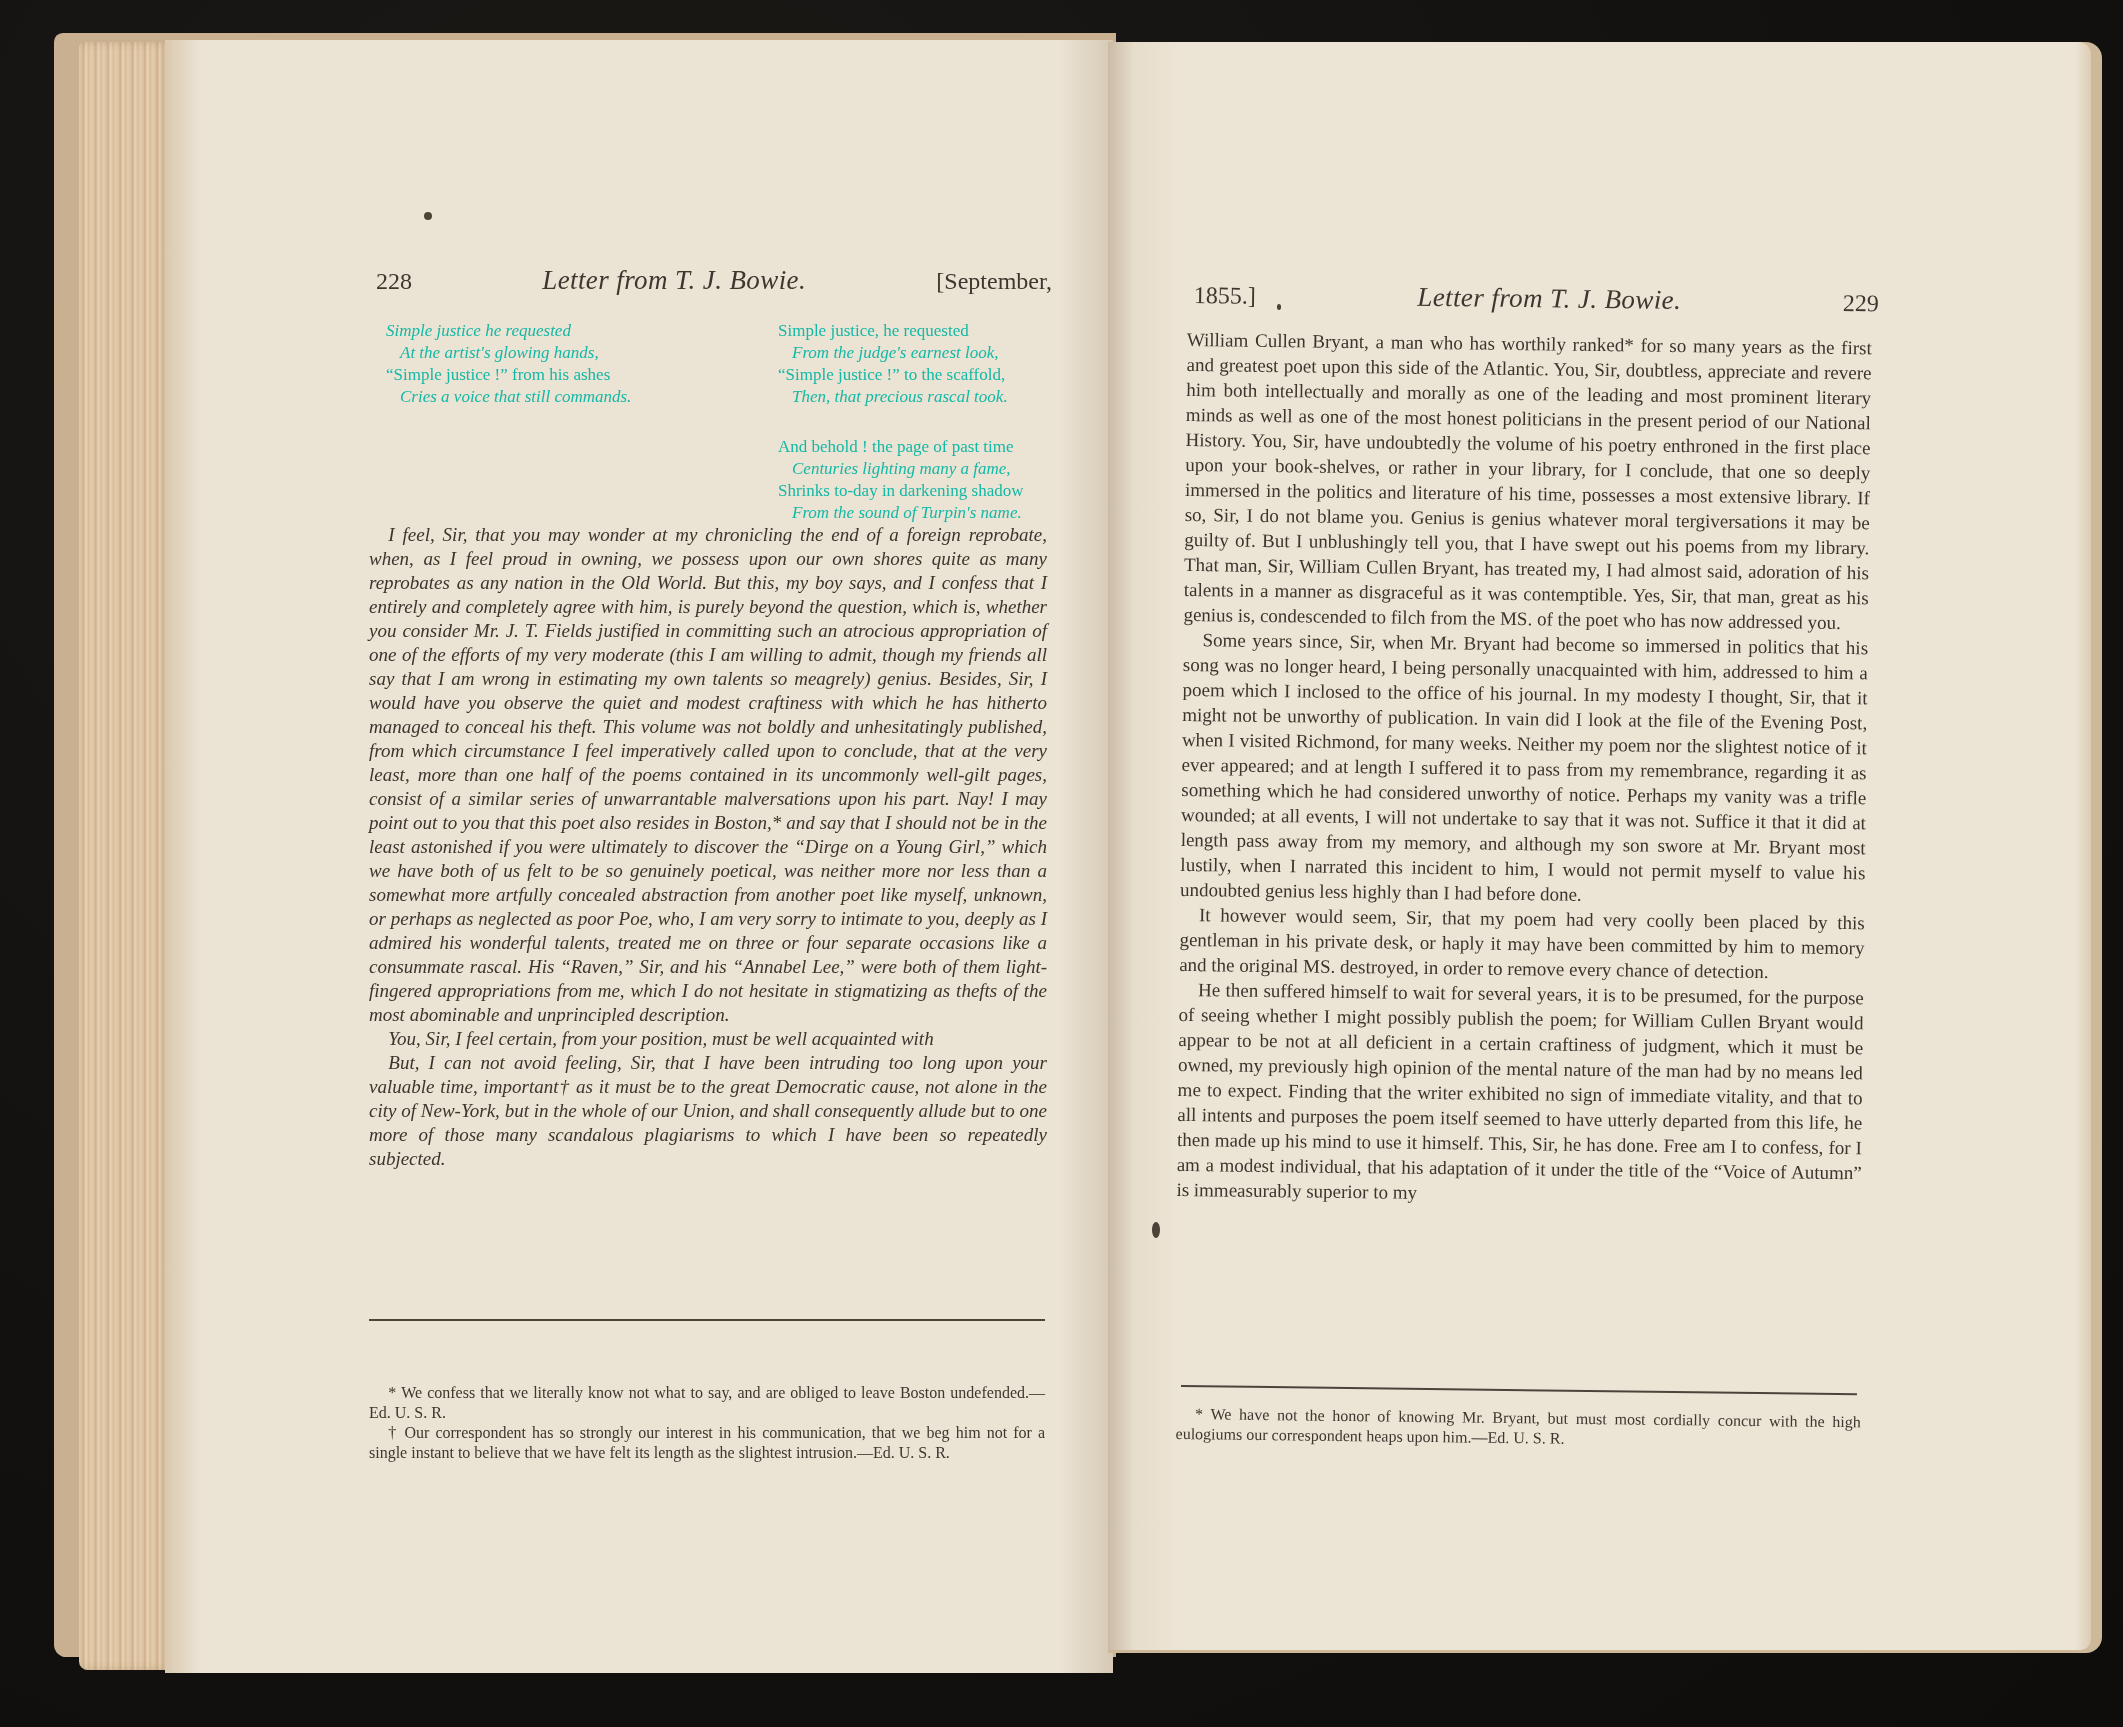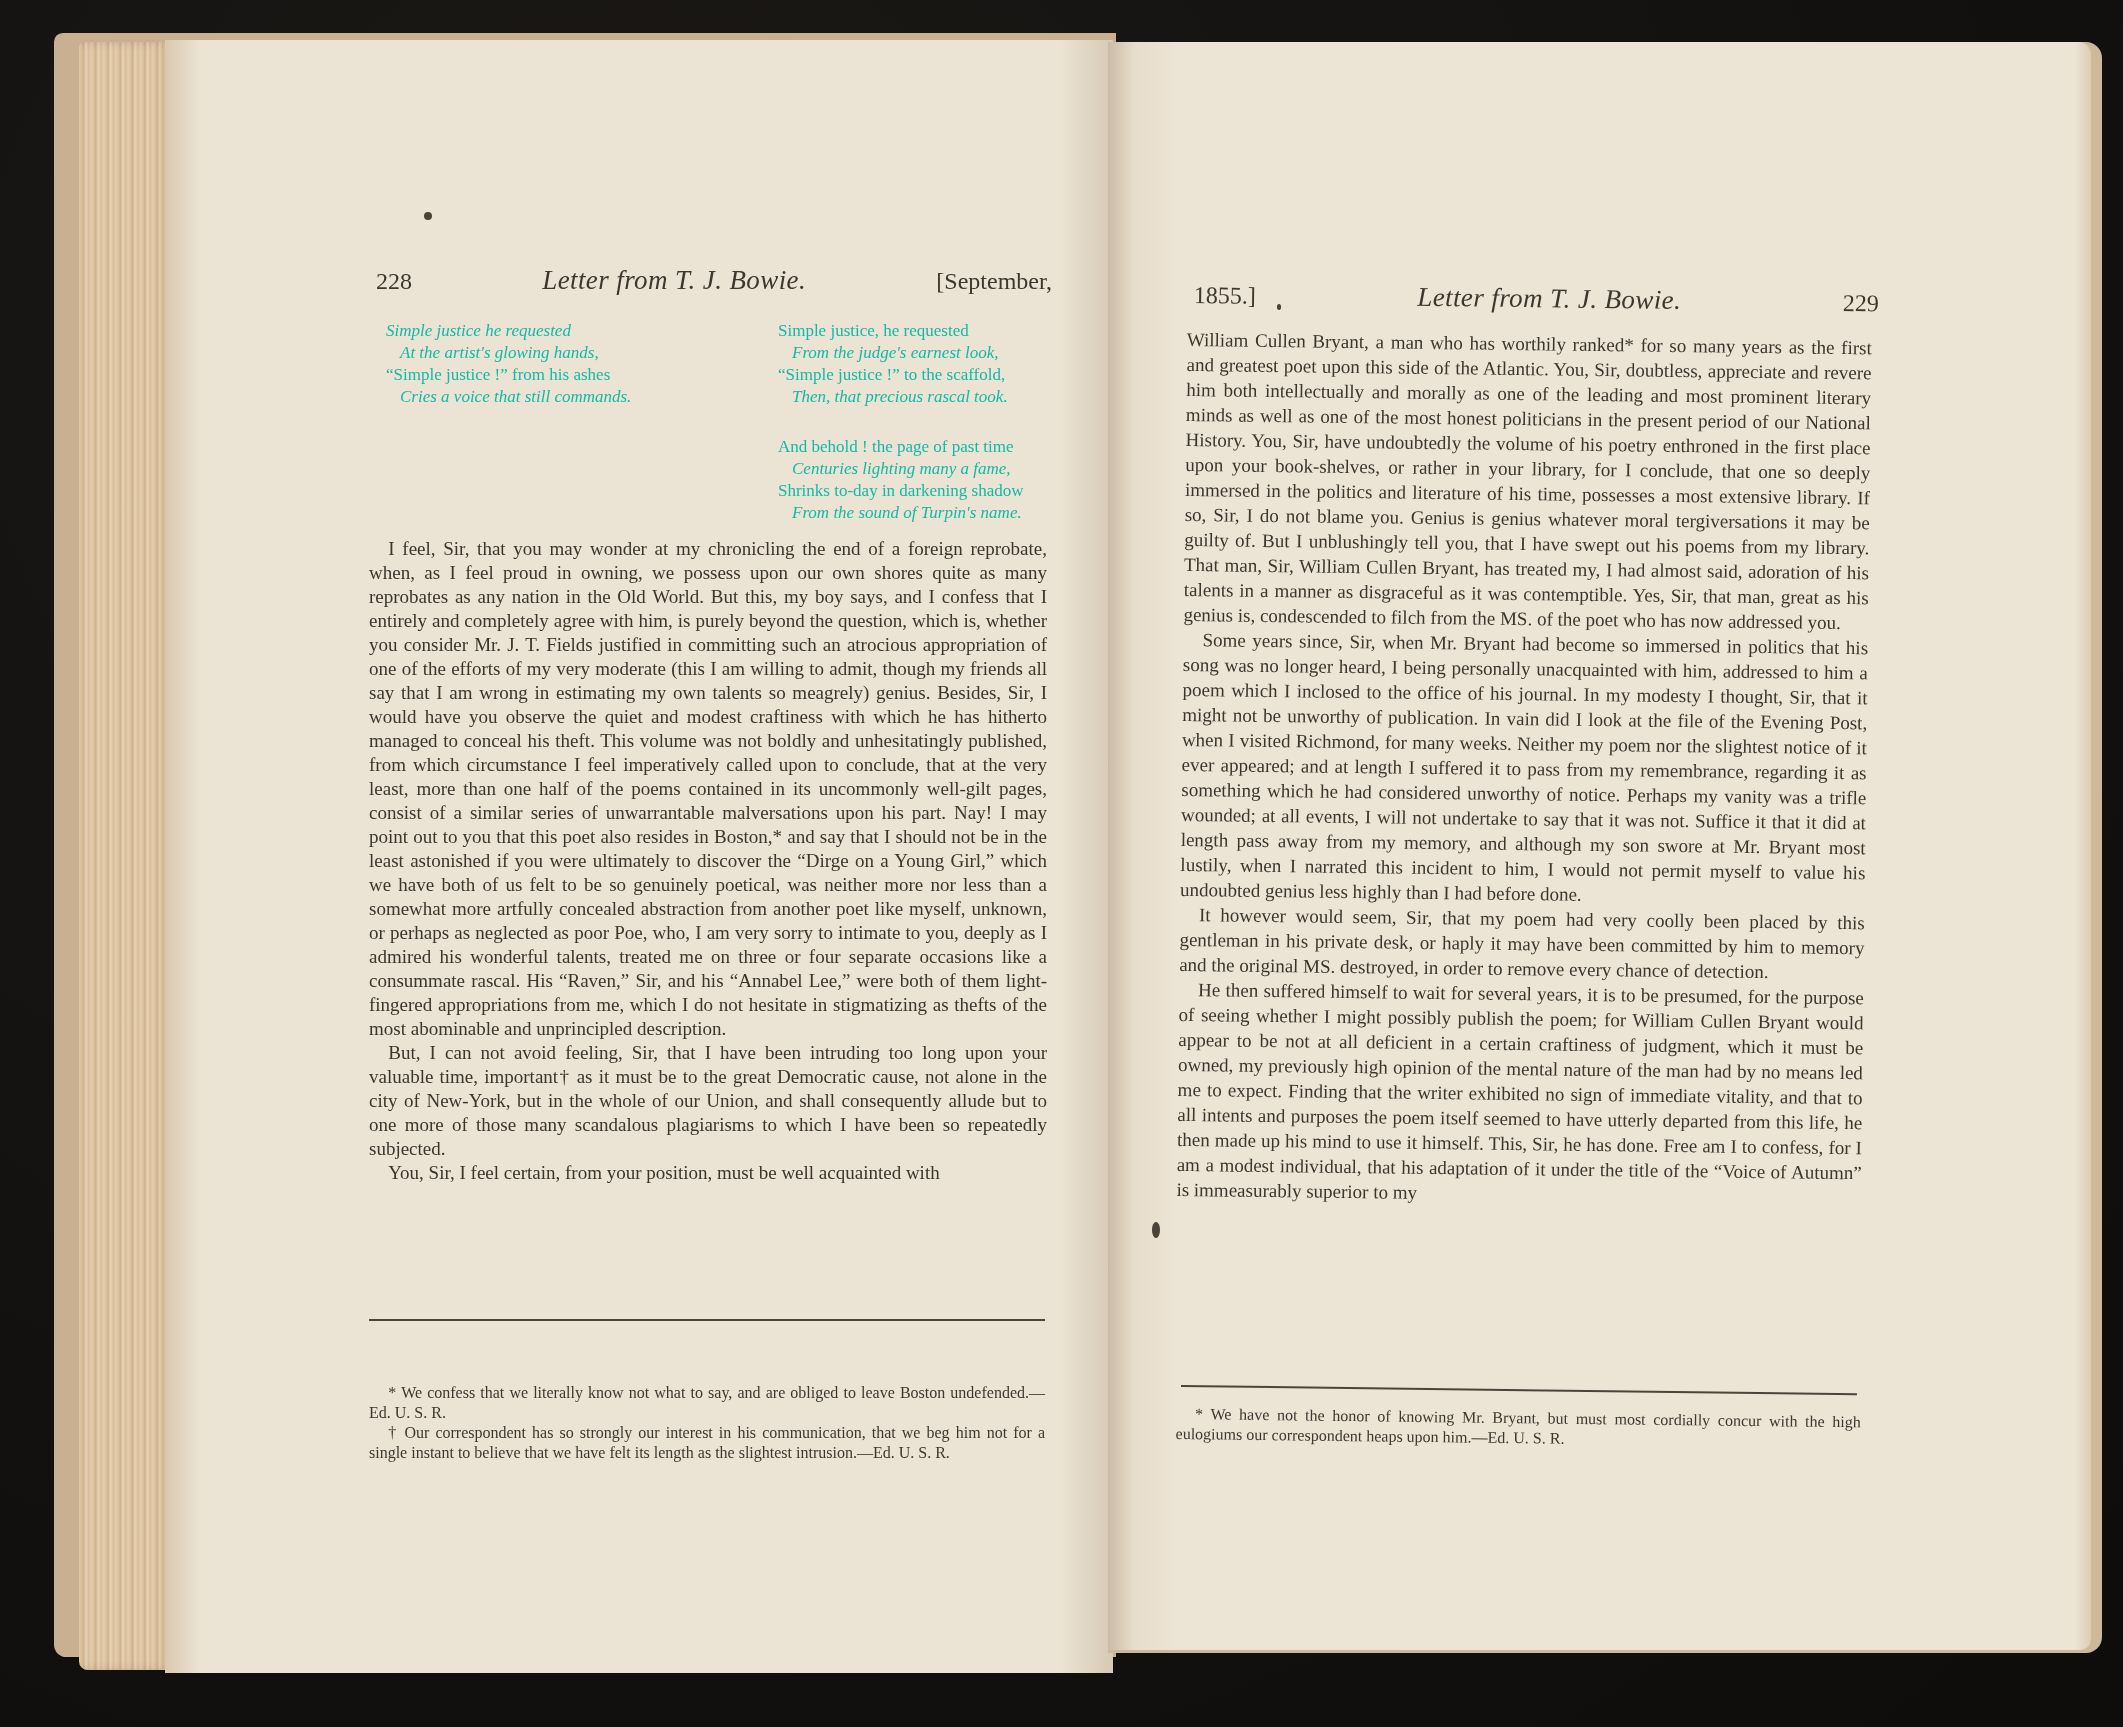--- a/index.html
+++ b/index.html
@@ -125,24 +125,24 @@
       </div>
       <div class="stanza">
         <div class="line">And behold ! the page of past time</div>
         <div class="line indent">Centuries lighting many a fame,</div>
         <div class="line">Shrinks to-day in darkening shadow</div>
         <div class="line indent">From the sound of Turpin's name.</div>
       </div>
     </div>
 </div>
 
-<div class="text-col" style="left:369px; top:537px; width:678px;">
+<div class="text-col" style="left:369px; top:523px; width:678px;font-style:italic;">
   <p class="para">I feel, Sir, that you may wonder at my chronicling the end of a foreign reprobate, when, as I feel proud in owning, we possess upon our own shores quite as many reprobates as any nation in the Old World.  But this, my boy says, and I confess that I entirely and completely agree with him, is purely beyond the question, which is, whether you consider Mr. J. T. Fields justified in committing such an atrocious appropriation of one of the efforts of my very moderate (this I am willing to admit, though my friends all say that I am wrong in estimating my own talents so meagrely) genius.  Besides, Sir, I would have you observe the quiet and modest craftiness with which he has hitherto managed to conceal his theft.  This volume was not boldly and unhesitatingly published, from which circumstance I feel imperatively called upon to conclude, that at the very least, more than one half of the poems contained in its uncommonly well-gilt pages, consist of a similar series of unwarrantable malversations upon his part.  Nay! I may point out to you that this poet also resides in Boston,* and say that I should not be in the least astonished if you were ultimately to discover the “Dirge on a Young Girl,” which we have both of us felt to be so genuinely poetical, was neither more nor less than a somewhat more artfully concealed abstraction from another poet like myself, unknown, or perhaps as neglected as poor Poe, who, I am very sorry to intimate to you, deeply as I admired his wonderful talents, treated me on three or four separate occasions like a consummate rascal.  His “Raven,” Sir, and his “Annabel Lee,” were both of them light-fingered appropriations from me, which I do not hesitate in stigmatizing as thefts of the most abominable and unprincipled description.</p>
+  <p class="para">You, Sir, I feel certain, from your position, must be well acquainted with</p>
   <p class="para">But, I can not avoid feeling, Sir, that I have been intruding too long upon your valuable time, important† as it must be to the great Democratic cause, not alone in the city of New-York, but in the whole of our Union, and shall consequently allude but to one more of those many scandalous plagiarisms to which I have been so repeatedly subjected.</p>
-  <p class="para">You, Sir, I feel certain, from your position, must be well acquainted with</p>
 </div>
 
 <div class="rule" style="left:369px; top:1319px; width:676px;"></div>
 <div class="footnote" style="left:369px; top:1383px; width:676px;">
   <p>* We confess that we literally know not what to say, and are obliged to leave Boston undefended.—Ed. U. S. R.</p>
   <p>† Our correspondent has so strongly our interest in his communication, that we beg him not for a single instant to believe that we have felt its length as the slightest intrusion.—Ed. U. S. R.</p>
 </div>
 
 <div class="running-head" style="left:1194px; top:279px; width:685px; transform: rotate(0.7deg); transform-origin: left top;">
   <span>1855.]</span>

